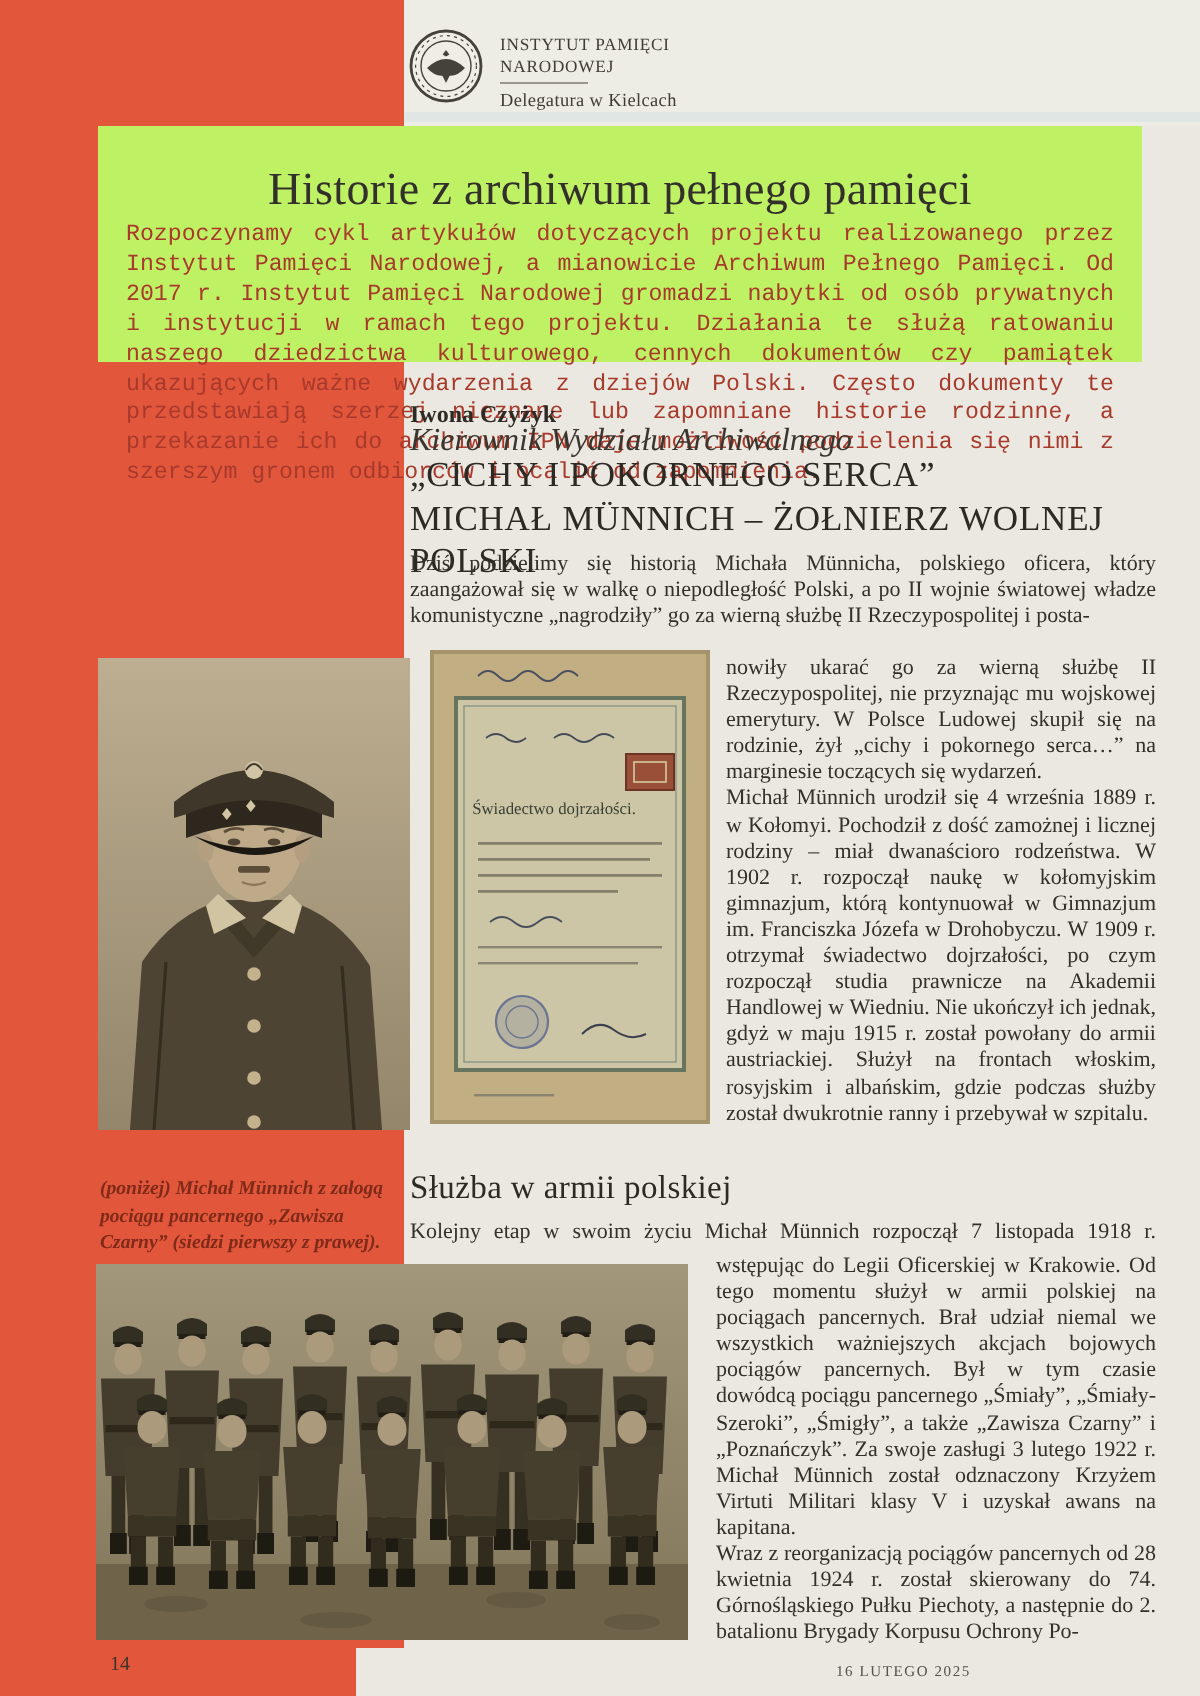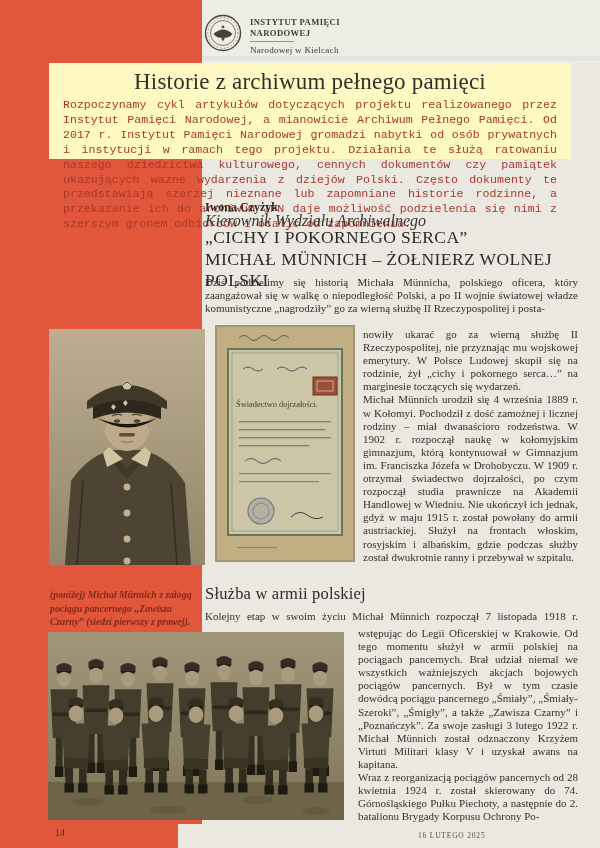--- a/index.html
+++ b/index.html
@@ -15,29 +15,29 @@
   }
   .abs { position: absolute; }
   .band { left:0; top:0; width:202px; height:848px; background:#e2573c; }
   .footer-notch { left:178px; top:824px; width:422px; height:24px; background:#eae8e1; }
   .header-strip { left:202px; top:0; width:398px; height:63px; background:#edece5; }
   .header-blue-line { left:202px; top:56px; width:398px; height:5px; background:#e0e6e3; }
 
   .logo-wrap { left:204px; top:14px; width:38px; height:38px; }
   .orgname { left:250px; top:17px; width:160px; }
   .orgname .l1, .orgname .l2 {
-    font-size:8.6px; letter-spacing:0.4px; font-weight:bold;
+    font-size:8.6px; letter-spacing:0.4px; font-weight:normal;
     color:#3f3c35; line-height:10.5px;
   }
   .orgname .rule { width:44px; height:1px; background:#9b968b; margin:3px 0 3px 0; }
   .orgname .branch { font-size:9.2px; color:#3f3c35; letter-spacing:0.2px; }
 
   .title-box {
-    left:49px; top:63px; width:522px; height:96px;
-    background:#fef9c3; padding:4px 14px 0 14px;
+    left:49px; top:63px; width:522px; height:118px;
+    background:#bef264; padding:17px 14px 0 14px;
   }
   .page-title {
     text-align:center; font-size:23px; color:#33302b;
     letter-spacing:0.2px; line-height:30px; font-weight:normal;
   }
   .intro {
     margin-top:1px; font-size:11.6px; line-height:14.9px;
     color:#a8392b; text-align:justify;font-family:Liberation Mono, monospace;
   }
 
@@ -92,21 +92,21 @@
       <circle cx="19" cy="19" r="15.2" fill="none" stroke="#45423b" stroke-width="0.6" stroke-dasharray="1.5 2.1"></circle>
       <path d="M19,11 l1.7,2.2 -1.7,1 -1.7,-1 Z" fill="#45423b"></path>
       <path d="M9.5,20 Q19,11 28.5,20 Q24,25 19,23.5 Q14,25 9.5,20 Z" fill="#45423b"></path>
       <path d="M17,23.5 h4 l-2,4 Z" fill="#45423b"></path>
     </svg>
   </div>
   <div class="abs orgname">
     <div class="l1">INSTYTUT PAMIĘCI</div>
     <div class="l2">NARODOWEJ</div>
     <div class="rule"></div>
-    <div class="branch">Narodowej w Kielcach</div>
+    <div class="branch">Delegatura w Kielcach</div>
   </div>
 
   <div class="abs title-box">
     <div class="page-title">Historie z archiwum pełnego pamięci</div>
     <div class="intro">Rozpoczynamy cykl artykułów dotyczących projektu realizowanego przez Instytut Pamięci Narodowej, a mianowicie Archiwum Pełnego Pamięci. Od 2017 r. Instytut Pamięci Narodowej gromadzi nabytki od osób prywatnych i instytucji w ramach tego projektu. Działania te służą ratowaniu naszego dziedzictwa kulturowego, cennych dokumentów czy pamiątek ukazujących ważne wydarzenia z dziejów Polski. Często dokumenty te przedstawiają szerzej nieznane lub zapomniane historie rodzinne, a przekazanie ich do archiwum IPN daje możliwość podzielenia się nimi z szerszym gronem odbiorców i ocalić od zapomnienia.</div>
   </div>
 
   <div class="abs author-block">
     <div class="author-name">Iwona Czyżyk</div>
     <div class="author-role">Kierownik Wydziału Archiwalnego</div>

